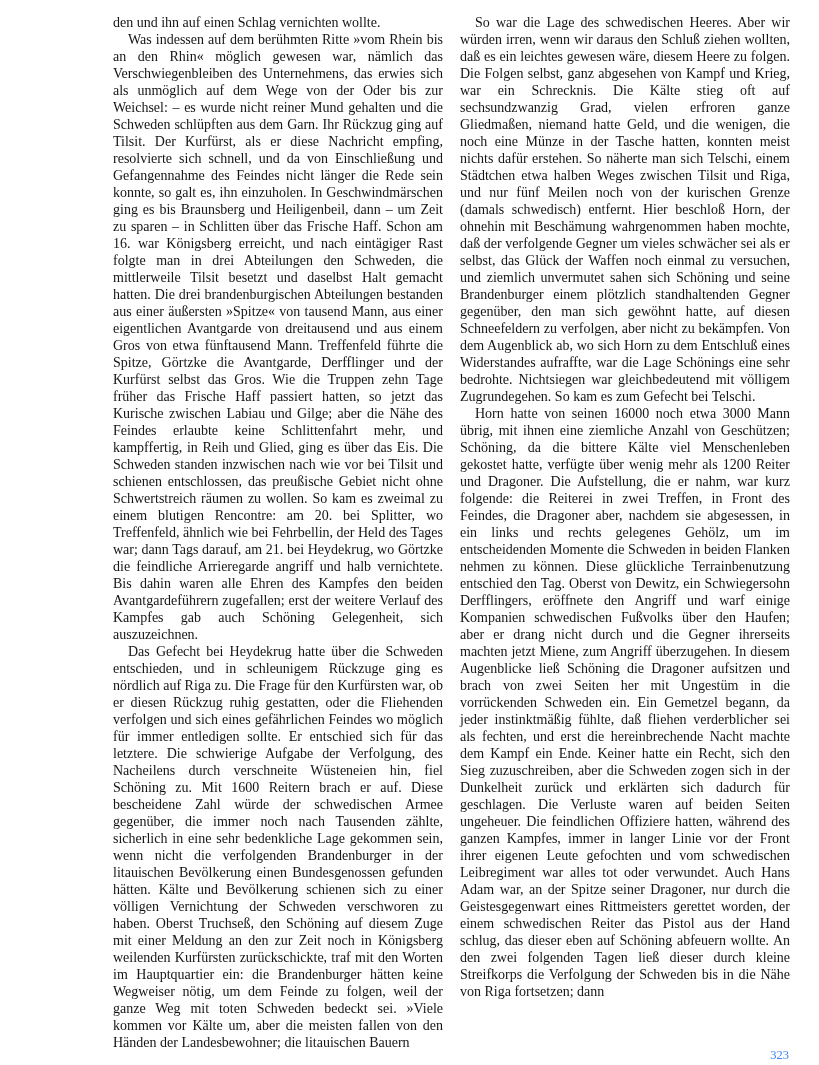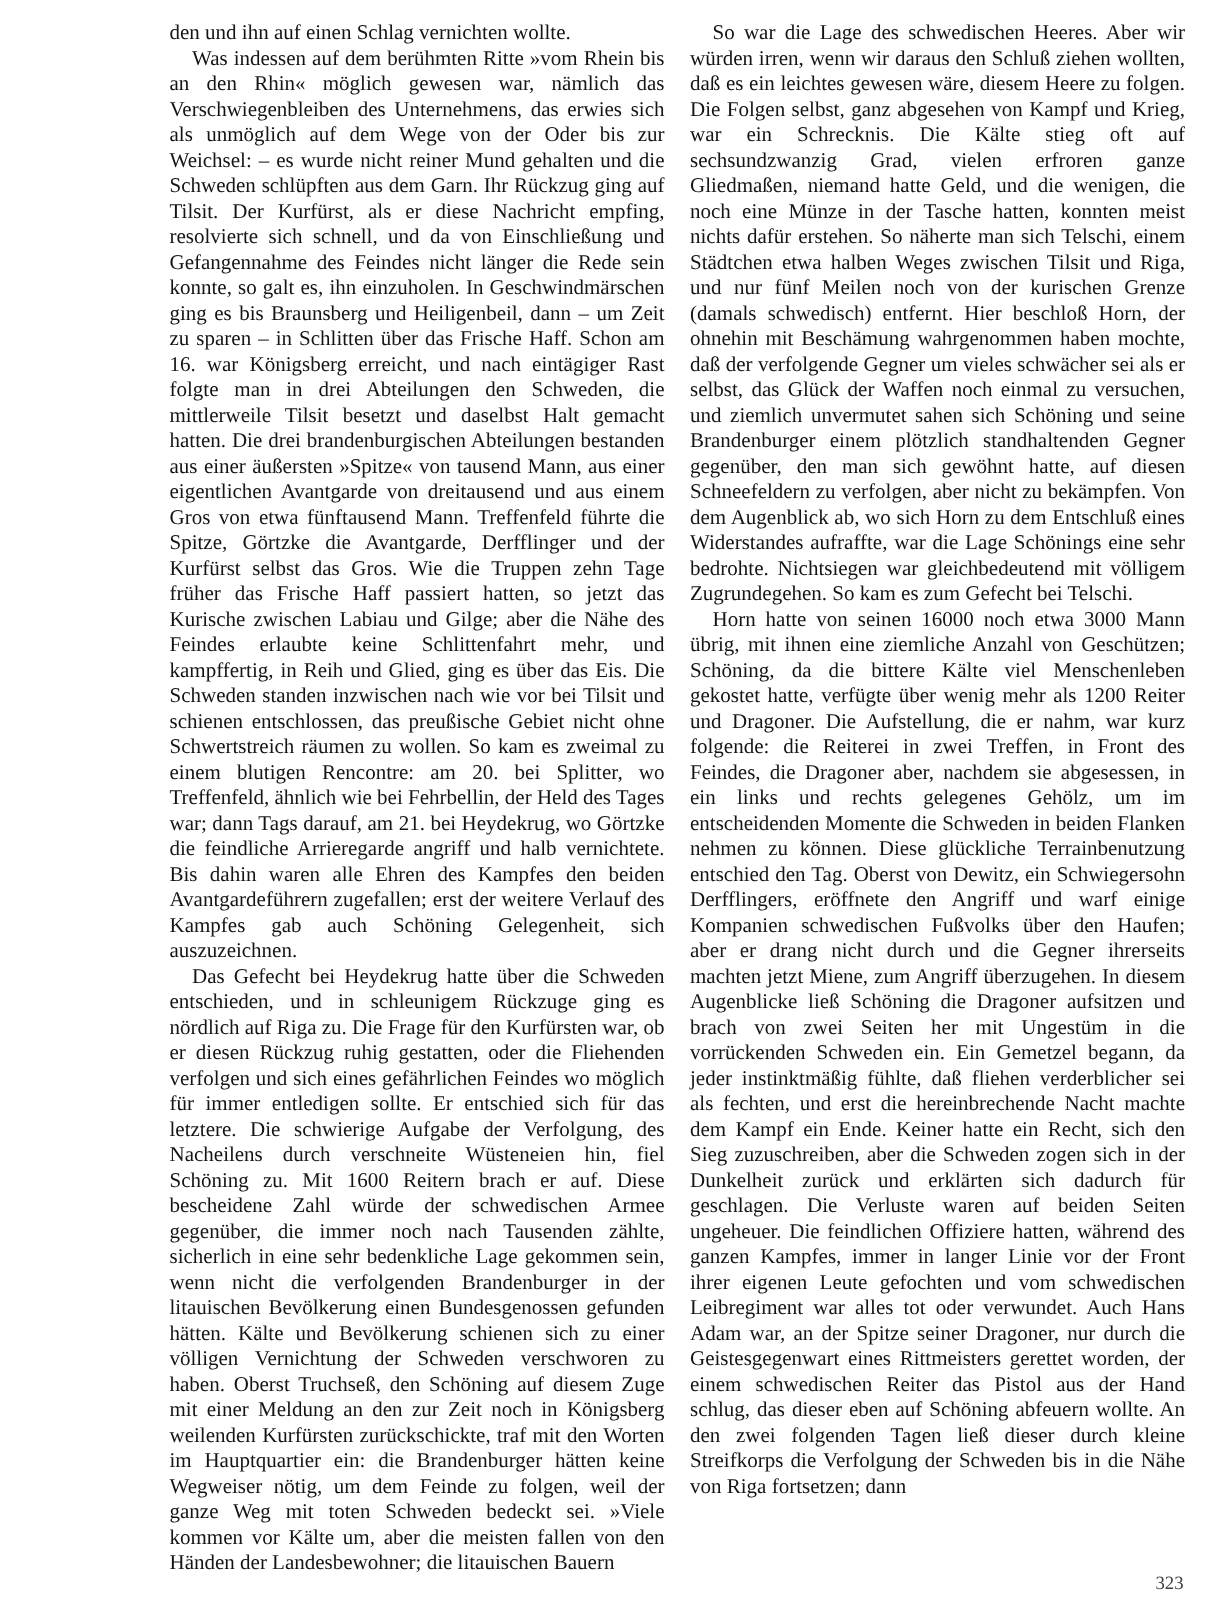--- a/index.html
+++ b/index.html
@@ -33,21 +33,21 @@
       -webkit-hyphens: auto;
       word-break: normal;
     }
     .para.indent { text-indent: 15px; }
     .page-number {
       position: absolute;
       right: 30px;
       bottom: 3px;
       font-size: 12.5px;
       line-height: 14px;
-      color: #404040;
+      color: #3b82f6;
     }
   </style>
 </head>
 <body>
 
 <div class="page" lang="de">
   <div class="columns">
     <div class="column">
       <p class="para">den und ihn auf einen Schlag vernichten wollte.</p>
       <p class="para indent">Was indessen auf dem berühmten Ritte »vom Rhein bis an den Rhin« möglich gewesen war, nämlich das Verschwiegenbleiben des Unternehmens, das erwies sich als unmöglich auf dem Wege von der Oder bis zur Weichsel: – es wurde nicht reiner Mund gehalten und die Schweden schlüpften aus dem Garn. Ihr Rückzug ging auf Tilsit. Der Kurfürst, als er diese Nachricht empfing, resolvierte sich schnell, und da von Einschließung und Gefangennahme des Feindes nicht länger die Rede sein konnte, so galt es, ihn einzuholen. In Geschwindmärschen ging es bis Braunsberg und Heiligenbeil, dann – um Zeit zu sparen – in Schlitten über das Frische Haff. Schon am 16. war Königsberg erreicht, und nach eintägiger Rast folgte man in drei Abteilungen den Schweden, die mittlerweile Tilsit besetzt und daselbst Halt gemacht hatten. Die drei brandenburgischen Abteilungen bestanden aus einer äußersten »Spitze« von tausend Mann, aus einer eigentlichen Avantgarde von dreitausend und aus einem Gros von etwa fünftausend Mann. Treffenfeld führte die Spitze, Görtzke die Avantgarde, Derfflinger und der Kurfürst selbst das Gros. Wie die Truppen zehn Tage früher das Frische Haff passiert hatten, so jetzt das Kurische zwischen Labiau und Gilge; aber die Nähe des Feindes erlaubte keine Schlittenfahrt mehr, und kampffertig, in Reih und Glied, ging es über das Eis. Die Schweden standen inzwischen nach wie vor bei Tilsit und schienen entschlossen, das preußische Gebiet nicht ohne Schwertstreich räumen zu wollen. So kam es zweimal zu einem blutigen Rencontre: am 20. bei Splitter, wo Treffenfeld, ähnlich wie bei Fehrbellin, der Held des Tages war; dann Tags darauf, am 21. bei Heydekrug, wo Görtzke die feindliche Arrieregarde angriff und halb vernichtete. Bis dahin waren alle Ehren des Kampfes den beiden Avantgardeführern zugefallen; erst der weitere Verlauf des Kampfes gab auch Schöning Gelegenheit, sich auszuzeichnen.</p>

